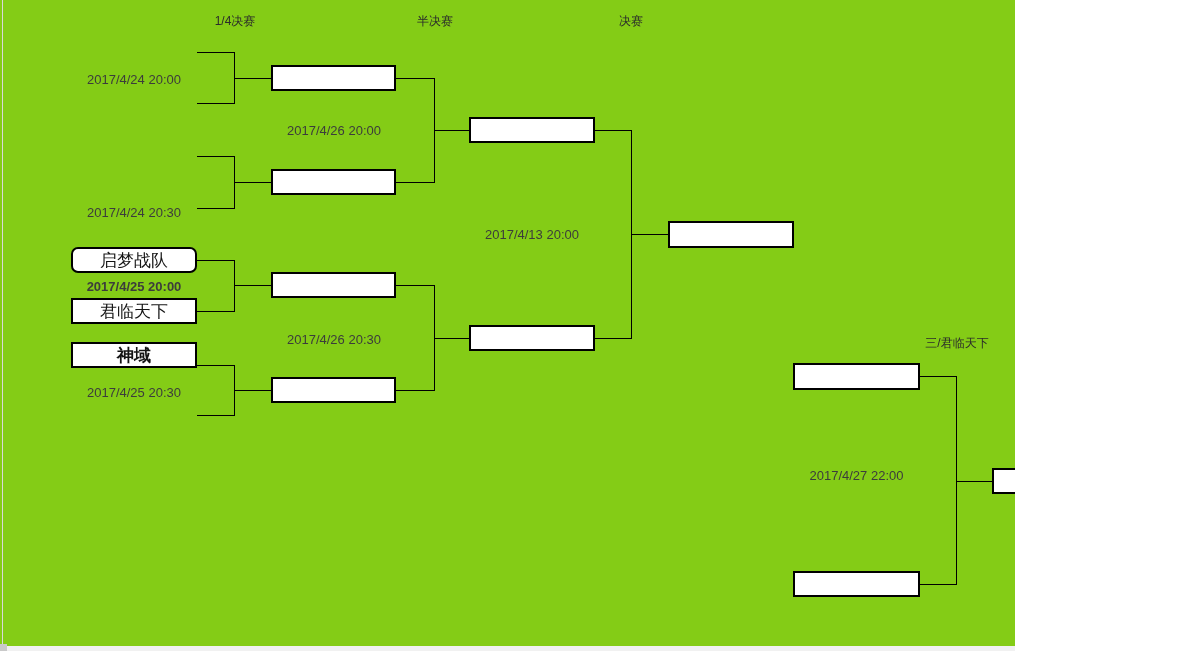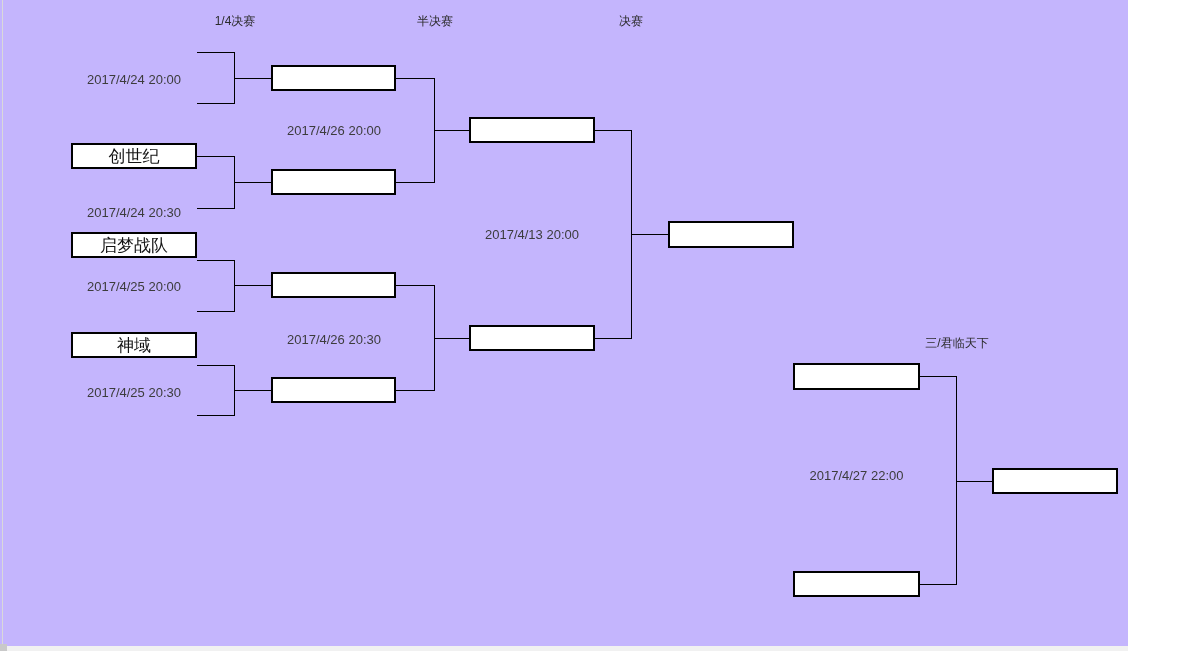--- a/index.html
+++ b/index.html
@@ -2,23 +2,23 @@
 <html><head>
 <meta charset="utf-8">
 <style>
   html, body {
     margin: 0;
     padding: 0;
     background: #ffffff;
   }
   #canvas {
     position: relative;
-    width: 1128px;
+    width: 1015px;
     height: 651px;
-    background: #c4b5fd;
+    background: #84cc16;
     overflow: hidden;
     font-family: "Liberation Sans", "DejaVu Sans", sans-serif;
   }
   .round-label {
     position: absolute;
     font-size: 12px;
     color: #2b2b2b;
     text-align: center;
     white-space: nowrap;
   }
@@ -95,27 +95,27 @@
 
   <div class="edge-line"></div>
   <div class="bottom-strip"></div>
   <div class="corner-chip"></div>
 
   <div class="round-label" style="left:205px;top:13px;width:60px;">1/4决赛</div>
   <div class="round-label" style="left:405px;top:13px;width:60px;">半决赛</div>
   <div class="round-label" style="left:601px;top:13px;width:60px;">决赛</div>
   <div class="round-label" style="left:917px;top:335px;width:80px;">三/君临天下</div>
 
-  <div class="team-box" style="left:71px;top:143px;">创世纪</div>
-  <div class="team-box" style="left:71px;top:232px;">启梦战队</div>
-  <div class="team-box" style="left:71px;top:332px;">神域</div>
+  <div class="team-box" style="left:71px;top:247px;border-radius:7px;">启梦战队</div>
+  <div class="team-box" style="left:71px;top:298px;">君临天下</div>
+  <div class="team-box" style="left:71px;top:342px;font-weight:bold;">神域</div>
 
   <div class="match-time" style="left:71px;top:72px;">2017/4/24 20:00</div>
   <div class="match-time" style="left:71px;top:175px;margin-top:30px;">2017/4/24 20:30</div>
-  <div class="match-time" style="left:71px;top:279px;">2017/4/25 20:00</div>
+  <div class="match-time" style="left:71px;top:279px;font-weight:bold;">2017/4/25 20:00</div>
   <div class="match-time" style="left:71px;top:385px;">2017/4/25 20:30</div>
 
   <div class="h-line" style="left:197px;top:52px;width:37px;"></div>
   <div class="h-line" style="left:197px;top:103px;width:37px;"></div>
   <div class="v-line" style="left:234px;top:52px;height:52px;"></div>
   <div class="h-line" style="left:234px;top:78px;width:37px;"></div>
 
   <div class="h-line" style="left:197px;top:156px;width:37px;"></div>
   <div class="h-line" style="left:197px;top:208px;width:37px;"></div>
   <div class="v-line" style="left:234px;top:156px;height:53px;"></div>

